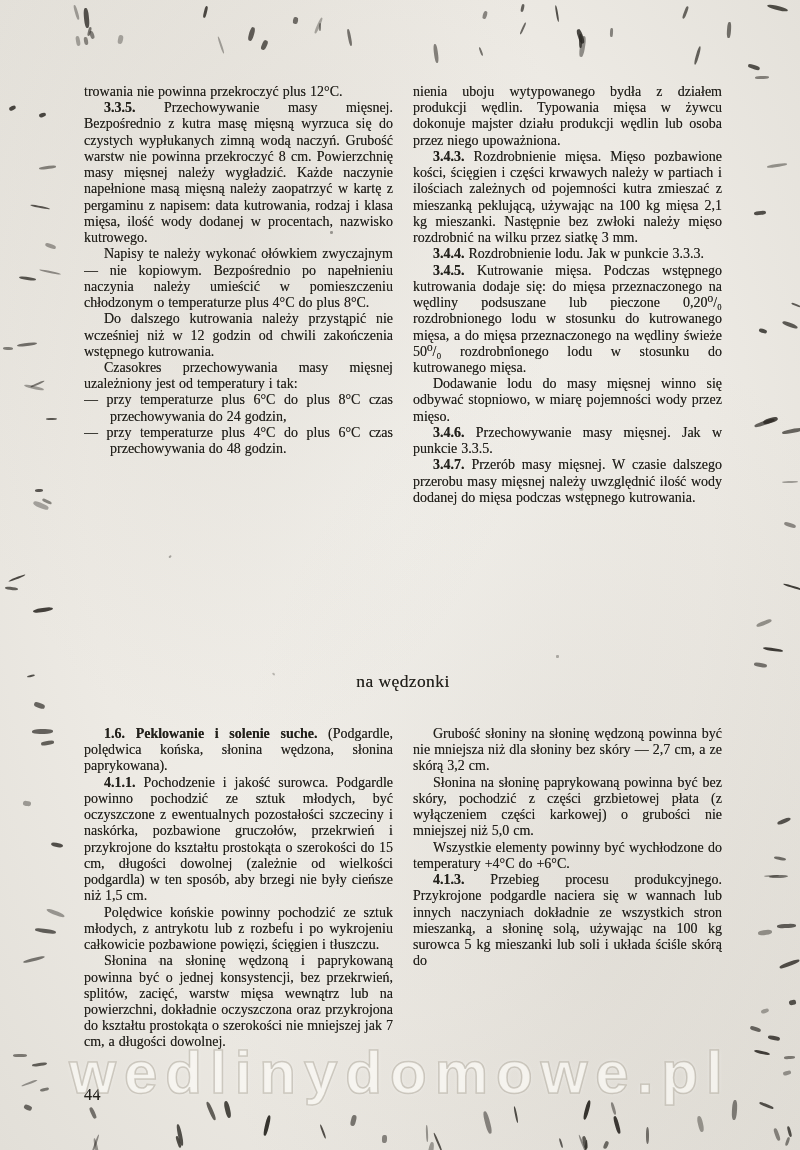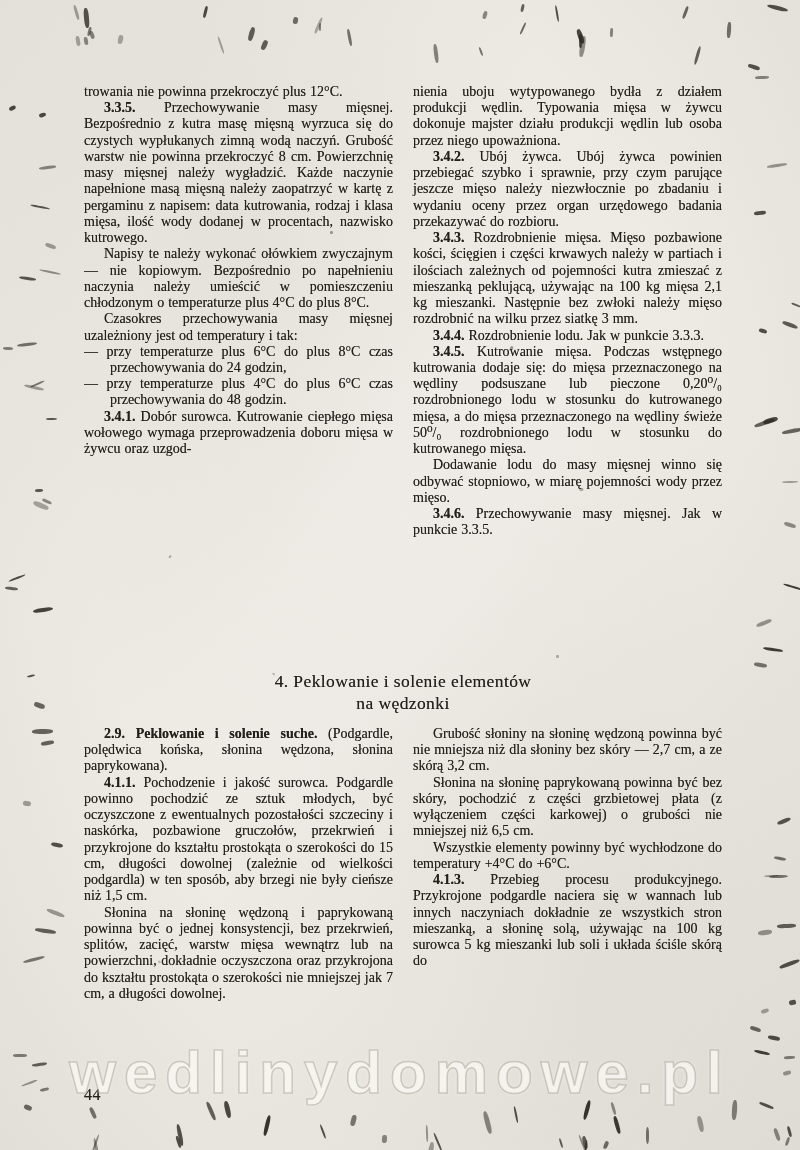--- a/index.html
+++ b/index.html
@@ -215,50 +215,50 @@
       <div class="mk" style="left: 169.275px; top: 555.145px; width: 1.94412px; height: 3.25539px; transform: rotate(45.037deg); opacity: 0.361668;"></div>
     </div>
 
   <div class="content">
 
     <div class="cols cols-top">
       <div class="col">
           <p class="para noindent">trowania nie powinna przekroczyć plus 12°C.</p>
           <p class="para"><b>3.3.5. </b>Przechowywanie masy mięsnej. Bezpośrednio z kutra masę mięsną wyrzuca się do czystych wypłukanych zimną wodą naczyń. Grubość warstw nie powinna przekroczyć 8 cm. Powierzchnię masy mięsnej należy wygładzić. Każde naczynie napełnione masą mięsną należy zaopatrzyć w kartę z pergaminu z napisem: data kutrowania, rodzaj i klasa mięsa, ilość wody dodanej w procentach, nazwisko kutrowego.</p>
           <p class="para">Napisy te należy wykonać ołówkiem zwyczajnym — nie kopiowym. Bezpośrednio po napełnieniu naczynia należy umieścić w pomieszczeniu chłodzonym o temperaturze plus 4°C do plus 8°C.</p>
+          <p class="para">Do dalszego kutrowania należy przystąpić nie wcześniej niż w 12 godzin od chwili zakończenia wstępnego kutrowania.</p>
           <p class="para">Czasokres przechowywania masy mięsnej uzależniony jest od temperatury i tak:</p>
           <p class="para dash">— przy temperaturze plus 6°C do plus 8°C czas przechowywania do 24 godzin,</p>
           <p class="para dash">— przy temperaturze plus 4°C do plus 6°C czas przechowywania do 48 godzin.</p>
-          <p class="para"><b>3.4.1. </b>Dobór surowca. Kutrowanie ciepłego mięsa wołowego wymaga przeprowadzenia doboru mięsa w żywcu oraz uzgod-</p>
         </div>
       <div class="col">
           <p class="para noindent">nienia uboju wytypowanego bydła z działem produkcji wędlin. Typowania mięsa w żywcu dokonuje majster działu produkcji wędlin lub osoba przez niego upoważniona.</p>
-          <p class="para"><b>3.4.2. </b>Ubój żywca. Ubój żywca powinien przebiegać szybko i sprawnie, przy czym parujące jeszcze mięso należy niezwłocznie po zbadaniu i wydaniu oceny przez organ urzędowego badania przekazywać do rozbioru.</p>
           <p class="para"><b>3.4.3. </b>Rozdrobnienie mięsa. Mięso pozbawione kości, ścięgien i części krwawych należy w partiach i ilościach zależnych od pojemności kutra zmieszać z mieszanką peklującą, używając na 100 kg mięsa 2,1 kg mieszanki. Następnie bez zwłoki należy mięso rozdrobnić na wilku przez siatkę 3 mm.</p>
           <p class="para"><b>3.4.4. </b>Rozdrobnienie lodu. Jak w punkcie 3.3.3.</p>
           <p class="para"><b>3.4.5. </b>Kutrowanie mięsa. Podczas wstępnego kutrowania dodaje się: do mięsa przeznaczonego na wędliny podsuszane lub pieczone 0,20⁰/₀ rozdrobnionego lodu w stosunku do kutrowanego mięsa, a do mięsa przeznaczonego na wędliny świeże 50⁰/₀ rozdrobnionego lodu w stosunku do kutrowanego mięsa.</p>
           <p class="para">Dodawanie lodu do masy mięsnej winno się odbywać stopniowo, w miarę pojemności wody przez mięso.</p>
           <p class="para"><b>3.4.6. </b>Przechowywanie masy mięsnej. Jak w punkcie 3.3.5.</p>
+          <p class="para"><b>3.4.7. </b>Przerób masy mięsnej. W czasie dalszego przerobu masy mięsnej należy uwzględnić ilość wody dodanej do mięsa podczas wstępnego kutrowania.</p>
         </div>
     </div>
 
     <div class="heading">
-      <div class="hl">4. Peklowanie i solenie elementów</div>
       <div class="hl">na wędzonki</div>
     </div>
 
     <div class="cols cols-bottom">
       <div class="col">
-          <p class="para"><b>2.9. Peklowanie i solenie suche. </b>(Podgardle, polędwica końska, słonina wędzona, słonina paprykowana).</p>
+          <p class="para"><b>1.6. Peklowanie i solenie suche. </b>(Podgardle, polędwica końska, słonina wędzona, słonina paprykowana).</p>
           <p class="para"><b>4.1.1. </b>Pochodzenie i jakość surowca. Podgardle powinno pochodzić ze sztuk młodych, być oczyszczone z ewentualnych pozostałości szczeciny i naskórka, pozbawione gruczołów, przekrwień i przykrojone do kształtu prostokąta o szerokości do 15 cm, długości dowolnej (zależnie od wielkości podgardla) w ten sposób, aby brzegi nie były cieńsze niż 1,5 cm.</p>
+          <p class="para">Polędwice końskie powinny pochodzić ze sztuk młodych, z antrykotu lub z rozbefu i po wykrojeniu całkowicie pozbawione powięzi, ścięgien i tłuszczu.</p>
           <p class="para">Słonina na słoninę wędzoną i paprykowaną powinna być o jednej konsystencji, bez przekrwień, splitów, zacięć, warstw mięsa wewnątrz lub na powierzchni, dokładnie oczyszczona oraz przykrojona do kształtu prostokąta o szerokości nie mniejszej jak 7 cm, a długości dowolnej.</p>
         </div>
       <div class="col">
           <p class="para">Grubość słoniny na słoninę wędzoną powinna być nie mniejsza niż dla słoniny bez skóry — 2,7 cm, a ze skórą 3,2 cm.</p>
-          <p class="para">Słonina na słoninę paprykowaną powinna być bez skóry, pochodzić z części grzbietowej płata (z wyłączeniem części karkowej) o grubości nie mniejszej niż 6,5 cm.</p>
+          <p class="para">Słonina na słoninę paprykowaną powinna być bez skóry, pochodzić z części grzbietowej płata (z wyłączeniem części karkowej) o grubości nie mniejszej niż 5,0 cm.</p>
           <p class="para">Wszystkie elementy powinny być wychłodzone do temperatury +4°C do +6°C.</p>
           <p class="para"><b>4.1.3. </b>Przebieg procesu produkcyjnego. Przykrojone podgardle naciera się w wannach lub innych naczyniach dokładnie ze wszystkich stron mieszanką, a słoninę solą, używając na 100 kg surowca 5 kg mieszanki lub soli i układa ściśle skórą do</p>
         </div>
     </div>
 
   </div>
 
   <div class="page-number">44</div>
 
   <div class="watermark">wedlinydomowe.pl</div>

